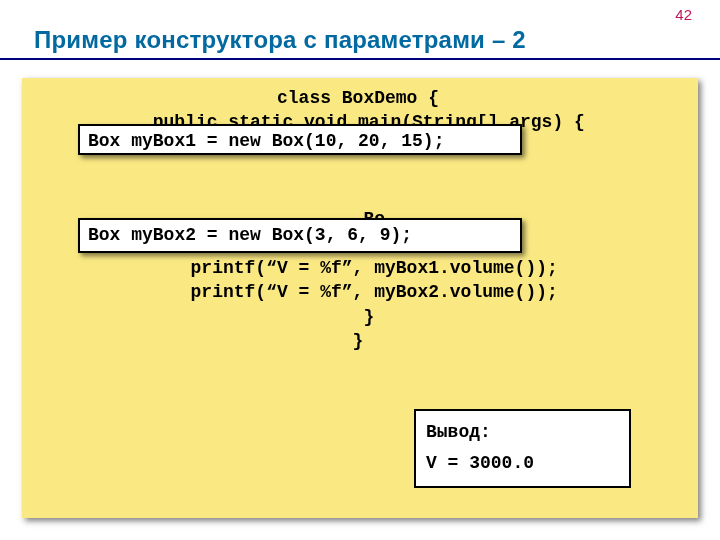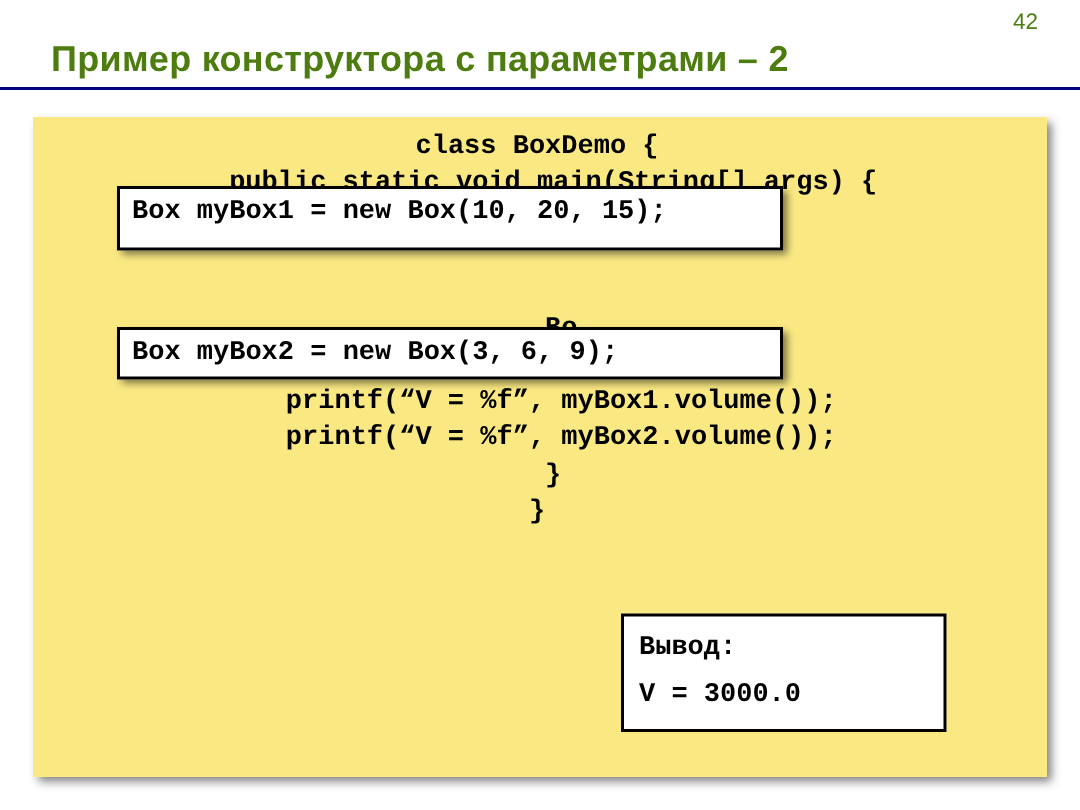--- a/index.html
+++ b/index.html
@@ -10,29 +10,29 @@
     background: #fff;
     font-family: Arial, Helvetica, sans-serif;
     position: relative;
     overflow: hidden;
   }
   .page-number {
     position: absolute;
     top: 6px;
     right: 28px;
     font-size: 15px;
-    color: #4d7c0f;
+    color: #be185d;
   }
   .title {
     position: absolute;
     top: 26px;
     left: 34px;
     font-size: 24px;
     font-weight: bold;
-    color: #4d7c0f;
+    color: #0369a1;
     letter-spacing: 0.2px;
   }
   .title-underline {
     position: absolute;
     top: 58px;
     left: 0;
     width: 720px;
     height: 2px;
     background: #000080;
   }
@@ -63,21 +63,21 @@
     background: #fff;
     border: 2px solid #000;
     box-shadow: 3px 3px 5px rgba(0,0,0,0.5);
     font-family: "Courier New", monospace;
     font-size: 18px;
     font-weight: bold;
     line-height: 1.3;
     padding: 4px 8px;
     white-space: pre-wrap;
   }
-  .overlay1 { top: 124px; left: 78px; width: 444px; padding-bottom: 12px; }
+  .overlay1 { top: 124px; left: 78px; width: 444px; padding-bottom: 0; }
   .overlay2 { top: 194px; left: 78px; width: 444px; margin-top: 24px; }
   .output-box {
     position: absolute;
     top: 409px;
     left: 414px;
     width: 217px;
     background: #fff;
     border: 2px solid #000;
     font-family: "Courier New", monospace;
     font-size: 18px;

